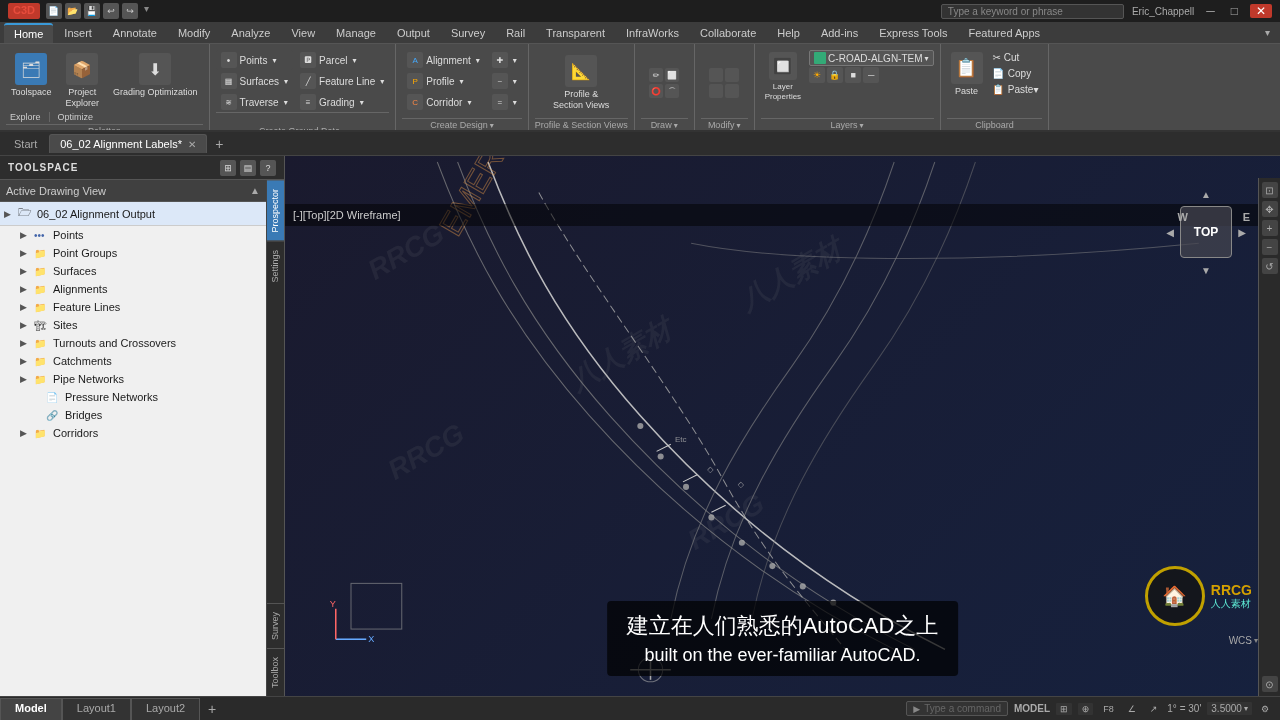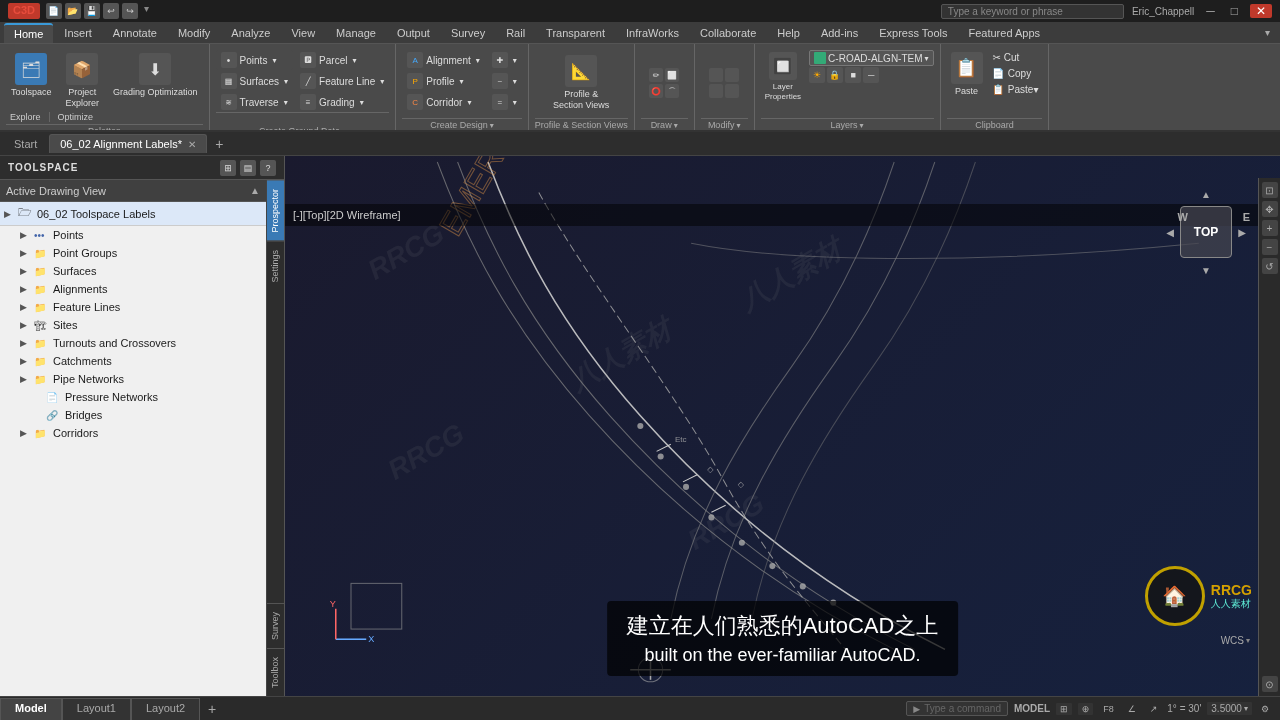--- a/index.html
+++ b/index.html
@@ -442,21 +442,21 @@
         <div style="height:22px; background:#404040; display:flex; align-items:center; justify-content:space-between; padding:0 6px; border-bottom:1px solid #555;">
           <span style="font-size:11px; color:#ccc;">Active Drawing View</span>
           <span style="font-size:10px; color:#aaa; cursor:pointer;">▲</span>
         </div>
 
         <div id="tree-body" style="flex:1; overflow-y:auto; overflow-x:hidden; background:#f0f0f0; color:#1a1a1a;">
 
           <div style="display:flex;align-items:center;padding:2px 4px;cursor:pointer;font-size:11px;background:#dce8f8;border-bottom:1px solid #ccc;min-height:18px;">
             <span style="width:14px;font-size:9px;color:#555;">▶</span>
             <span style="width:16px;margin-right:3px;">🗁</span>
-            <span style="font-size:11px;color:#1a1a1a;">06_02 Toolspace Labels</span>
+            <span style="font-size:11px;color:#1a1a1a;">06_02 Alignment Output</span>
           </div>
 
           <div style="display:flex;align-items:center;padding:2px 4px 2px 20px;cursor:pointer;font-size:11px;min-height:18px;">
             <span style="width:14px;font-size:9px;color:#555;">▶</span>
             <span style="width:16px;margin-right:3px; font-size:10px; color:#4466aa;">•••</span>
             <span style="font-size:11px;color:#1a1a1a;">Points</span>
           </div>
           <div style="display:flex;align-items:center;padding:2px 4px 2px 20px;cursor:pointer;font-size:11px;min-height:18px;">
             <span style="width:14px;font-size:9px;color:#555;">▶</span>
             <span style="width:16px;margin-right:3px;font-size:10px;">📁</span>
@@ -599,21 +599,21 @@
         <div style="width:16px;height:16px;display:flex;align-items:center;justify-content:center;color:#aaa;cursor:pointer;font-size:10px;">▶</div>
       </div>
       <div style="display:flex;justify-content:center;">
         <div style="width:16px;height:16px;display:flex;align-items:center;justify-content:center;color:#aaa;cursor:pointer;font-size:10px;">▼</div>
       </div>
     </div>
 
     <div style="position:absolute;top:55px;right:92px;z-index:20;color:#aaa;font-size:11px;font-weight:bold;">W</div>
     <div style="position:absolute;top:55px;right:30px;z-index:20;color:#aaa;font-size:11px;font-weight:bold;">E</div>
 
-    <div style="position:absolute;bottom:50px;right:30px;z-index:20;margin-top:24px;">
+    <div style="position:absolute;bottom:50px;right:22px;z-index:20;margin-top:24px;">
       <div style="color:#aaa;font-size:10px; display:flex;align-items:center;gap:2px;">
         <span>WCS</span>
         <span style="font-size:8px;color:#888;">▾</span>
       </div>
     </div>
 
     <div style="position:absolute;right:0;top:22px;bottom:0;width:22px;background:#2a2a2a;border-left:1px solid #555;display:flex;flex-direction:column;align-items:center;padding:4px 0;gap:3px;z-index:15;">
       <div style="width:16px;height:16px;background:#444;border-radius:2px;display:flex;align-items:center;justify-content:center;font-size:10px;color:#aaa;cursor:pointer;">⊡</div>
       <div style="width:16px;height:16px;background:#444;border-radius:2px;display:flex;align-items:center;justify-content:center;font-size:10px;color:#aaa;cursor:pointer;">✥</div>
       <div style="width:16px;height:16px;background:#444;border-radius:2px;display:flex;align-items:center;justify-content:center;font-size:10px;color:#aaa;cursor:pointer;">+</div>

